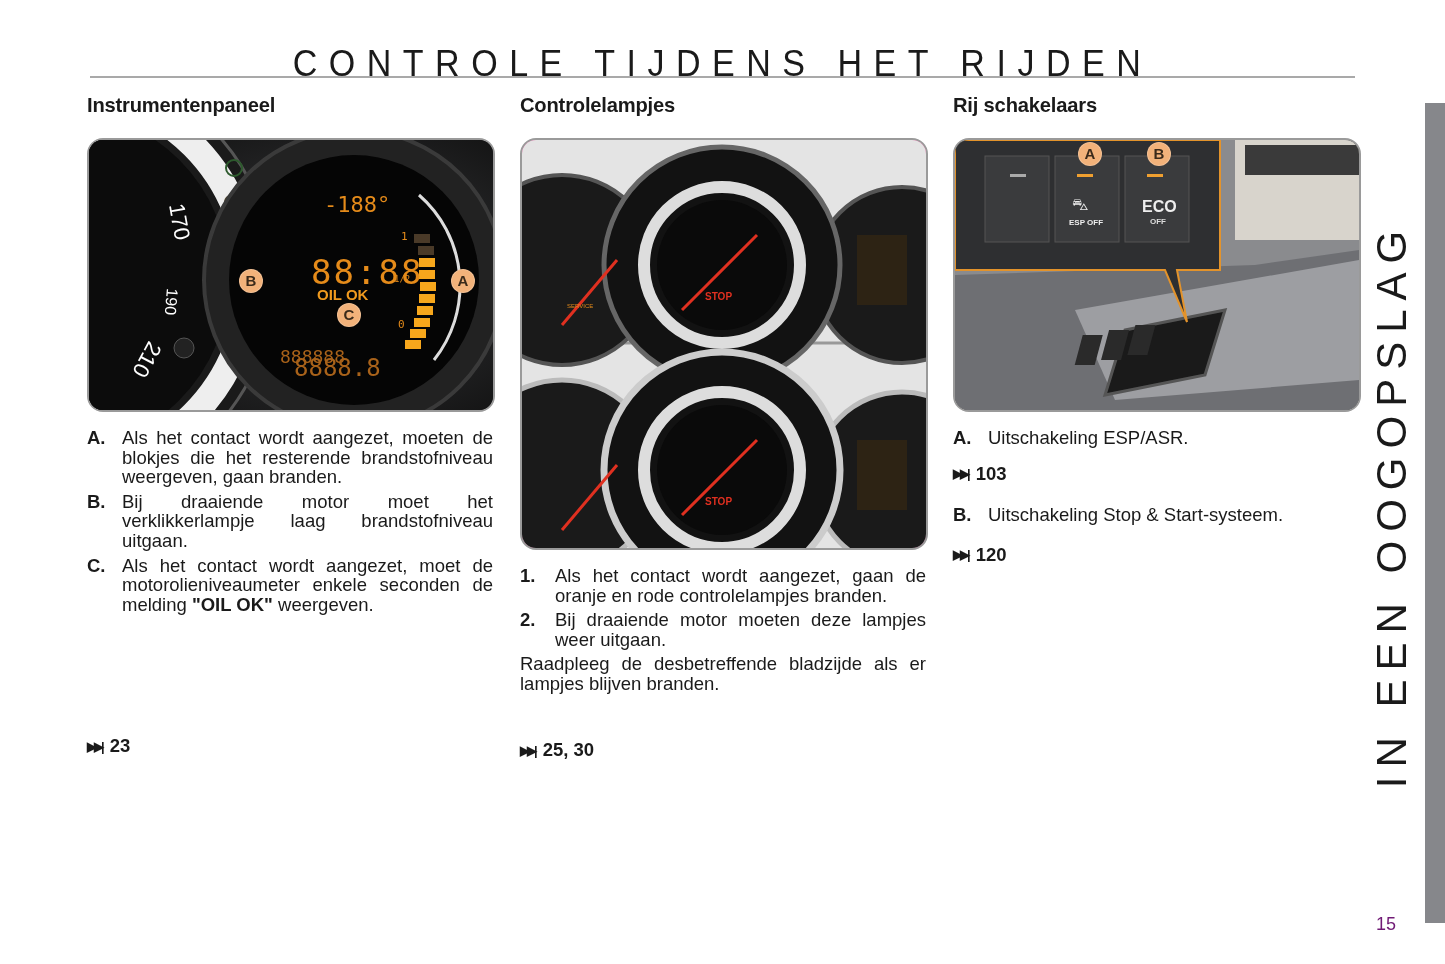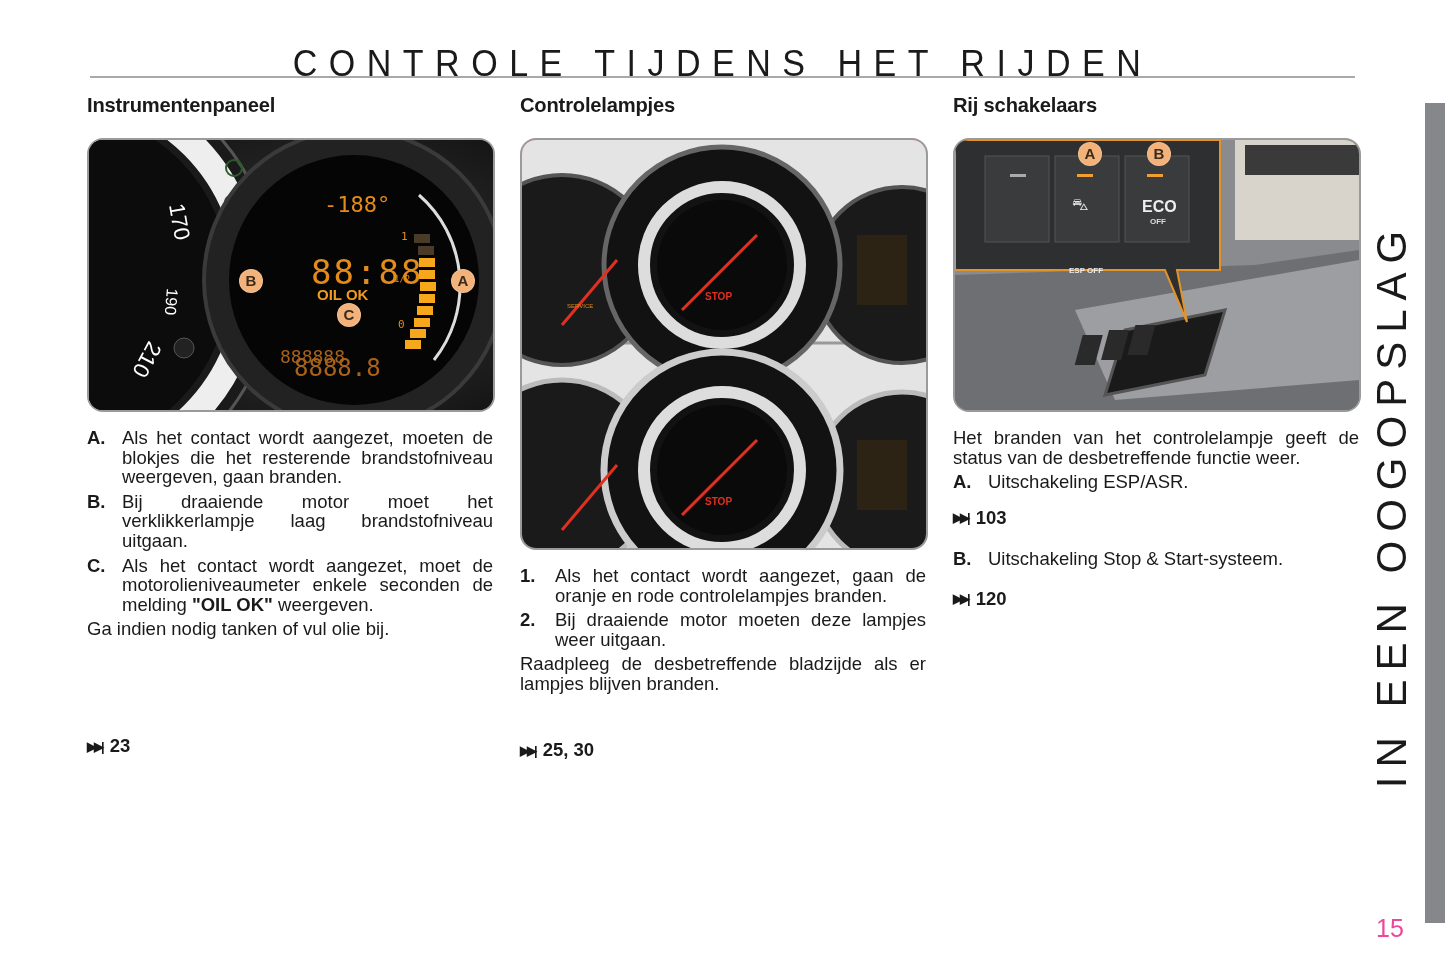--- a/index.html
+++ b/index.html
@@ -28,21 +28,21 @@
   .item { display: flex; margin-bottom: 5px; }
   .item .lbl { font-weight: bold; width: 35px; flex: 0 0 35px; }
   .item .body { flex: 1; text-align: justify; }
   .ref { font-weight: bold; font-size: 18.5px; display: flex; align-items: center; }
   .ref-icon { font-size: 13px; margin-right: 8px; letter-spacing: -3px; }
 
   .side-tab { position: absolute; left: 1425px; top: 103px; width: 20px; height: 820px; background: #86878b; }
   .side-label { position: absolute; left: 1392px; top: 505px; width: 0; height: 0; }
   .side-label span { position: absolute; white-space: nowrap; font-size: 42px; letter-spacing: 9px; color: #1a1a1a;
     transform: translate(-50%, -50%) rotate(-90deg); left: 0; top: 0; }
-  .page-num { position: absolute; left: 1376px; top: 914px; font-size: 25px; color: #ec4899; }
+  .page-num { position: absolute; left: 1376px; top: 914px; font-size: 18px; color: #701a75; }
 
   
   .badge { position: absolute; width: 22px; height: 22px; border-radius: 50%; background: #f2b27a;
            color: #3a2a1a; font-weight: bold; font-size: 15px; line-height: 22px; text-align: center;
            border: 1px solid #fff3; }
 
   
   .lcd { position: absolute; color: #e58b1a; font-family: "DejaVu Sans Mono", monospace; }
 </style>
 </head>
@@ -114,21 +114,20 @@
       <span class="body">Als het contact wordt aangezet, moeten de blokjes die het resterende brandstofniveau weergeven, gaan branden.</span>
     </div>
     <div class="item">
       <span class="lbl">B.</span>
       <span class="body">Bij draaiende motor moet het verklikkerlampje laag brandstofniveau uitgaan.</span>
     </div>
     <div class="item">
       <span class="lbl">C.</span>
       <span class="body"><span>Als het contact wordt aangezet, moet de motorolieniveaumeter enkele seconden de melding </span><b>"OIL OK"</b><span> weergeven.</span></span>
     </div>
-    <p>Ga indien nodig tanken of vul olie bij.</p>
   </div>
   <div class="ref" style="position:absolute;top:645px;">
     <span class="ref-icon">▶▶|</span>
     <span>23</span>
   </div>
 </section>
 
 <section class="col col-2">
   <h2 class="sec-head">Controlelampjes</h2>
   <div class="figure fig-2">
@@ -194,29 +193,28 @@
 
       <path d="M0 0 H265 V130 H222 L232 182 L210 130 H0 Z" fill="#2e2f31" stroke="#e3932b" stroke-width="2"></path>
       <rect x="30" y="16" width="64" height="86" fill="#3a3b3d" stroke="#555"></rect>
       <rect x="100" y="16" width="64" height="86" fill="#3a3b3d" stroke="#555"></rect>
       <rect x="170" y="16" width="64" height="86" fill="#3a3b3d" stroke="#555"></rect>
       <rect x="55" y="34" width="16" height="3" fill="#aaa"></rect>
       <rect x="122" y="34" width="16" height="3" fill="#f0a030"></rect>
       <rect x="192" y="34" width="16" height="3" fill="#f0a030"></rect>
     </svg>
     <span style="position:absolute;left:117px;top:56px;color:#eee;font-size:16px;">⛍</span>
-    <span style="position:absolute;left:114px;top:78px;color:#eee;font-size:8px;font-weight:bold;margin-top:48px;">ESP OFF</span>
+    <span style="position:absolute;left:114px;top:78px;color:#eee;font-size:8px;font-weight:bold;">ESP OFF</span>
     <span style="position:absolute;left:187px;top:58px;color:#eee;font-size:16px;font-weight:bold;">ECO</span>
     <span style="position:absolute;left:195px;top:77px;color:#ddd;font-size:8px;font-weight:bold;">OFF</span>
     <span class="badge" style="left:123px;top:2px;">A</span>
     <span class="badge" style="left:192px;top:2px;">B</span>
   </div>
 
   <div class="text">
-    <p>Het branden van het controlelampje geeft de status van de desbetreffende functie weer.</p>
     <div class="item">
       <span class="lbl">A.</span>
       <span class="body" style="text-align:left">Uitschakeling ESP/ASR.</span>
     </div>
     <div class="ref" style="margin-top:16px;margin-bottom:22px;">
       <span class="ref-icon">▶▶|</span>
       <span>103</span>
     </div>
     <div class="item">
       <span class="lbl">B.</span>

